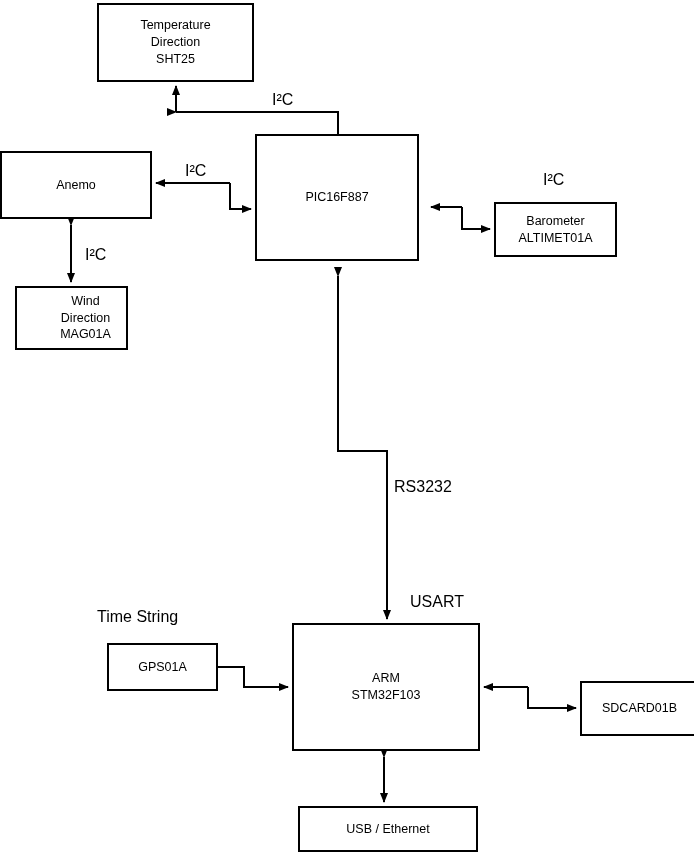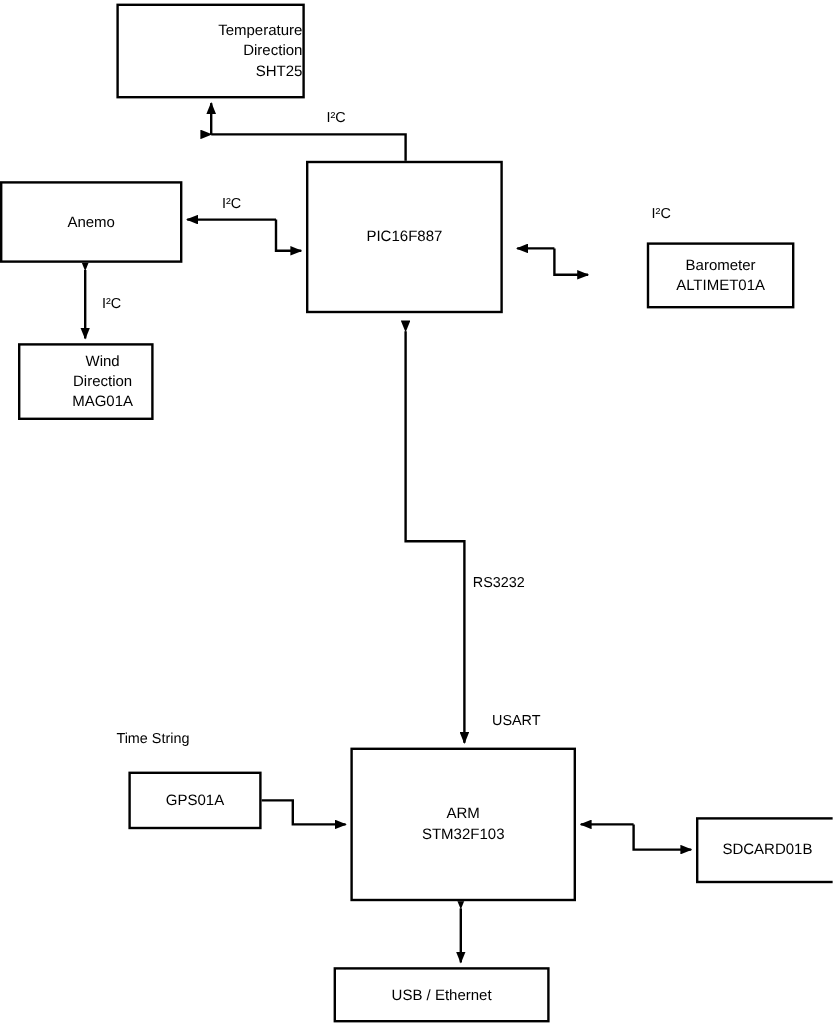--- a/index.html
+++ b/index.html
@@ -40,21 +40,21 @@
     z-index: 2;
   }
   .node .line {
     display: block;
     white-space: nowrap;
   }
   .node.spaced .line + .line {
   }
   .edge-label {
     position: absolute;
-    font-size: 12px;
+    font-size: 16px;
     color: #000000;
     white-space: nowrap;
     z-index: 3;
     background: transparent;
   }
 </style>
 </head>
 <body>
 
 <div id="diagram">
@@ -96,35 +96,35 @@
     <g fill="none" stroke="#000000" stroke-width="2">
       <path d="M528,687 L484,687" marker-end="url(#arrow)"></path>
       <path d="M528,687 L528,708 L576,708" marker-end="url(#arrow)"></path>
     </g>
 
     <g fill="none" stroke="#000000" stroke-width="2">
       <path d="M384,757 L384,802" marker-start="url(#arrow)" marker-end="url(#arrow)"></path>
     </g>
   </svg>
 
-  <div class="node" style="left:97px; top:3px; width:157px; height:79px;align-items:flex-end;">
+  <div class="node" style="left:97px; top:3px; width:157px; height:79px;">
     <span class="line">Temperature</span>
     <span class="line">Direction</span>
     <span class="line">SHT25</span>
   </div>
 
   <div class="node" style="left:0px; top:151px; width:152px; height:68px;">
     <span class="line">Anemo</span>
   </div>
 
   <div class="node" style="left:255px; top:134px; width:164px; height:127px;">
     <span class="line">PIC16F887</span>
   </div>
 
-  <div class="node" style="left:494px; top:202px; width:123px; height:55px;margin-left:45px;">
+  <div class="node" style="left:494px; top:202px; width:123px; height:55px;">
     <span class="line">Barometer</span>
     <span class="line">ALTIMET01A</span>
   </div>
 
   <div class="node" style="left:15px; top:286px; width:113px; height:64px;padding-left:28px;">
     <span class="line">Wind</span>
     <span class="line">Direction</span>
     <span class="line">MAG01A</span>
   </div>
 
@@ -134,21 +134,21 @@
 
   <div class="node spaced" style="left:292px; top:623px; width:188px; height:128px;">
     <span class="line">ARM</span>
     <span class="line">STM32F103</span>
   </div>
 
   <div class="node" style="left:580px; top:681px; width:119px; height:55px;">
     <span class="line">SDCARD01B</span>
   </div>
 
-  <div class="node" style="left:278px; top:806px; width:180px; height:46px;align-items:center;">
+  <div class="node" style="left:298px; top:806px; width:180px; height:46px;align-items:center;">
     <span class="line">USB / Ethernet</span>
   </div>
 
   <div class="edge-label" style="left:272px; top:91px;">I²C</div>
   <div class="edge-label" style="left:185px; top:162px;">I²C</div>
   <div class="edge-label" style="left:543px; top:171px;">I²C</div>
   <div class="edge-label" style="left:85px; top:246px;">I²C</div>
   <div class="edge-label" style="left:394px; top:478px;">RS3232</div>
   <div class="edge-label" style="left:410px; top:593px;">USART</div>
   <div class="edge-label" style="left:97px; top:608px;">Time String</div>

